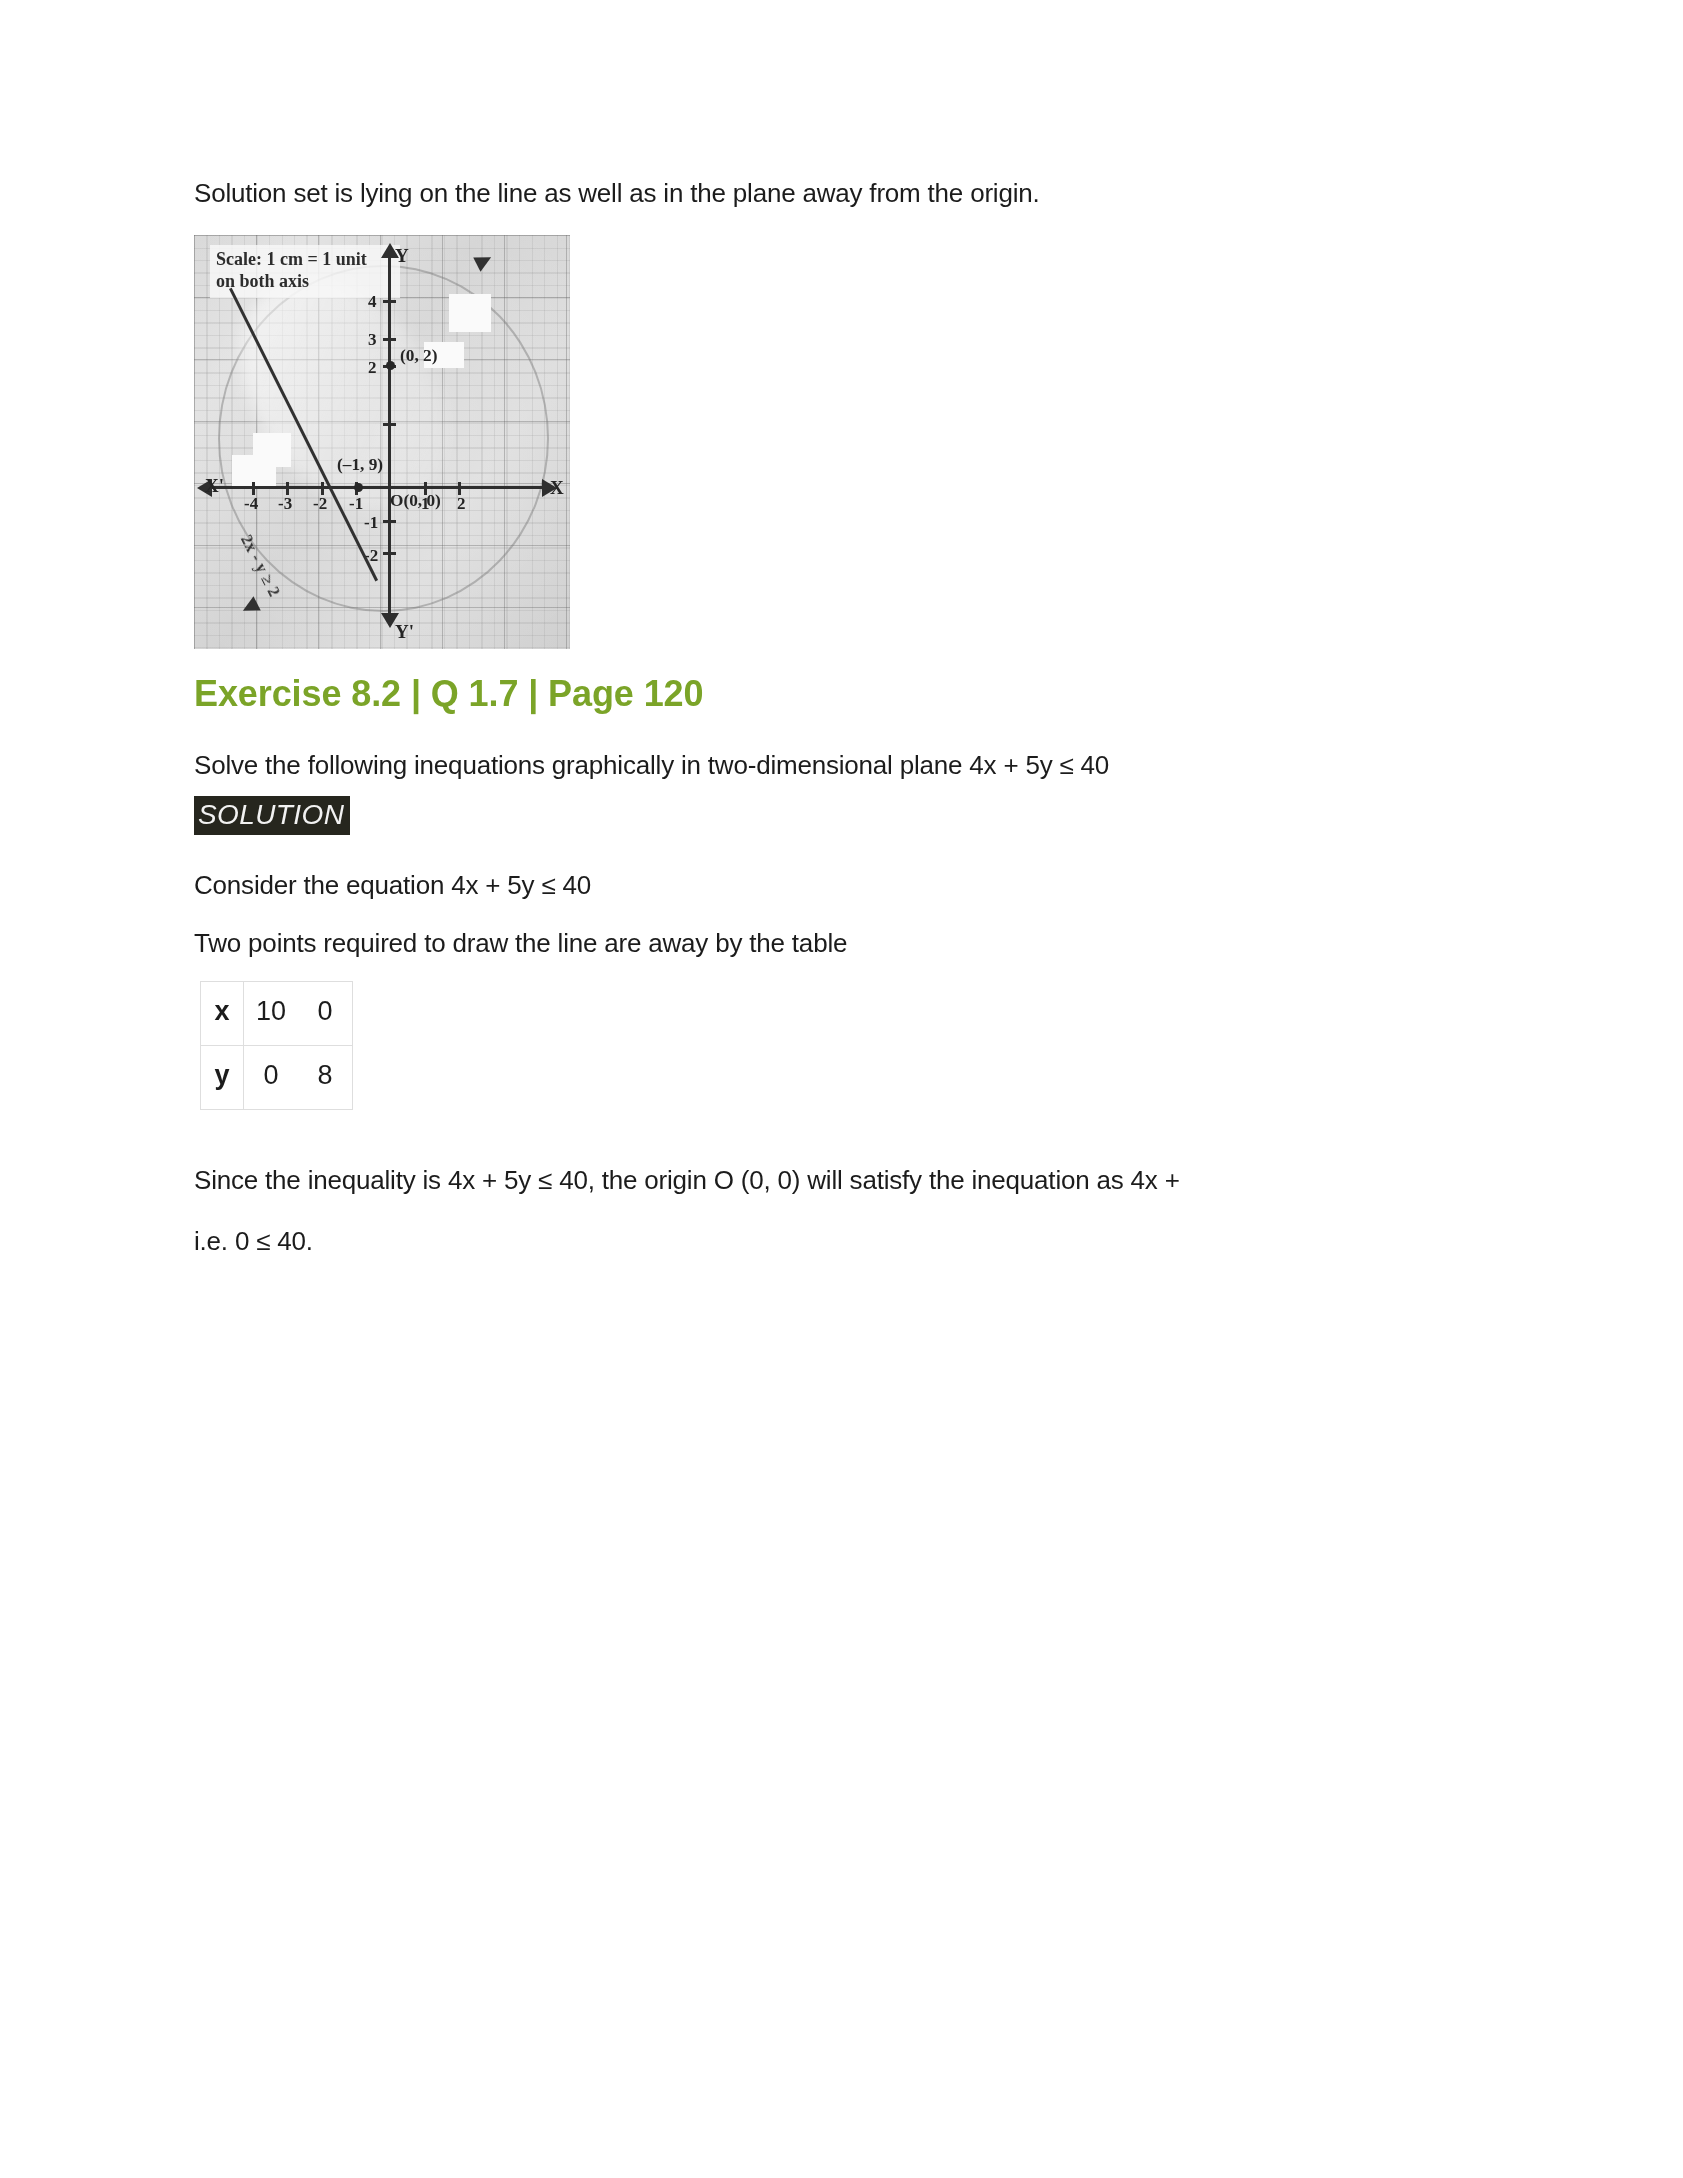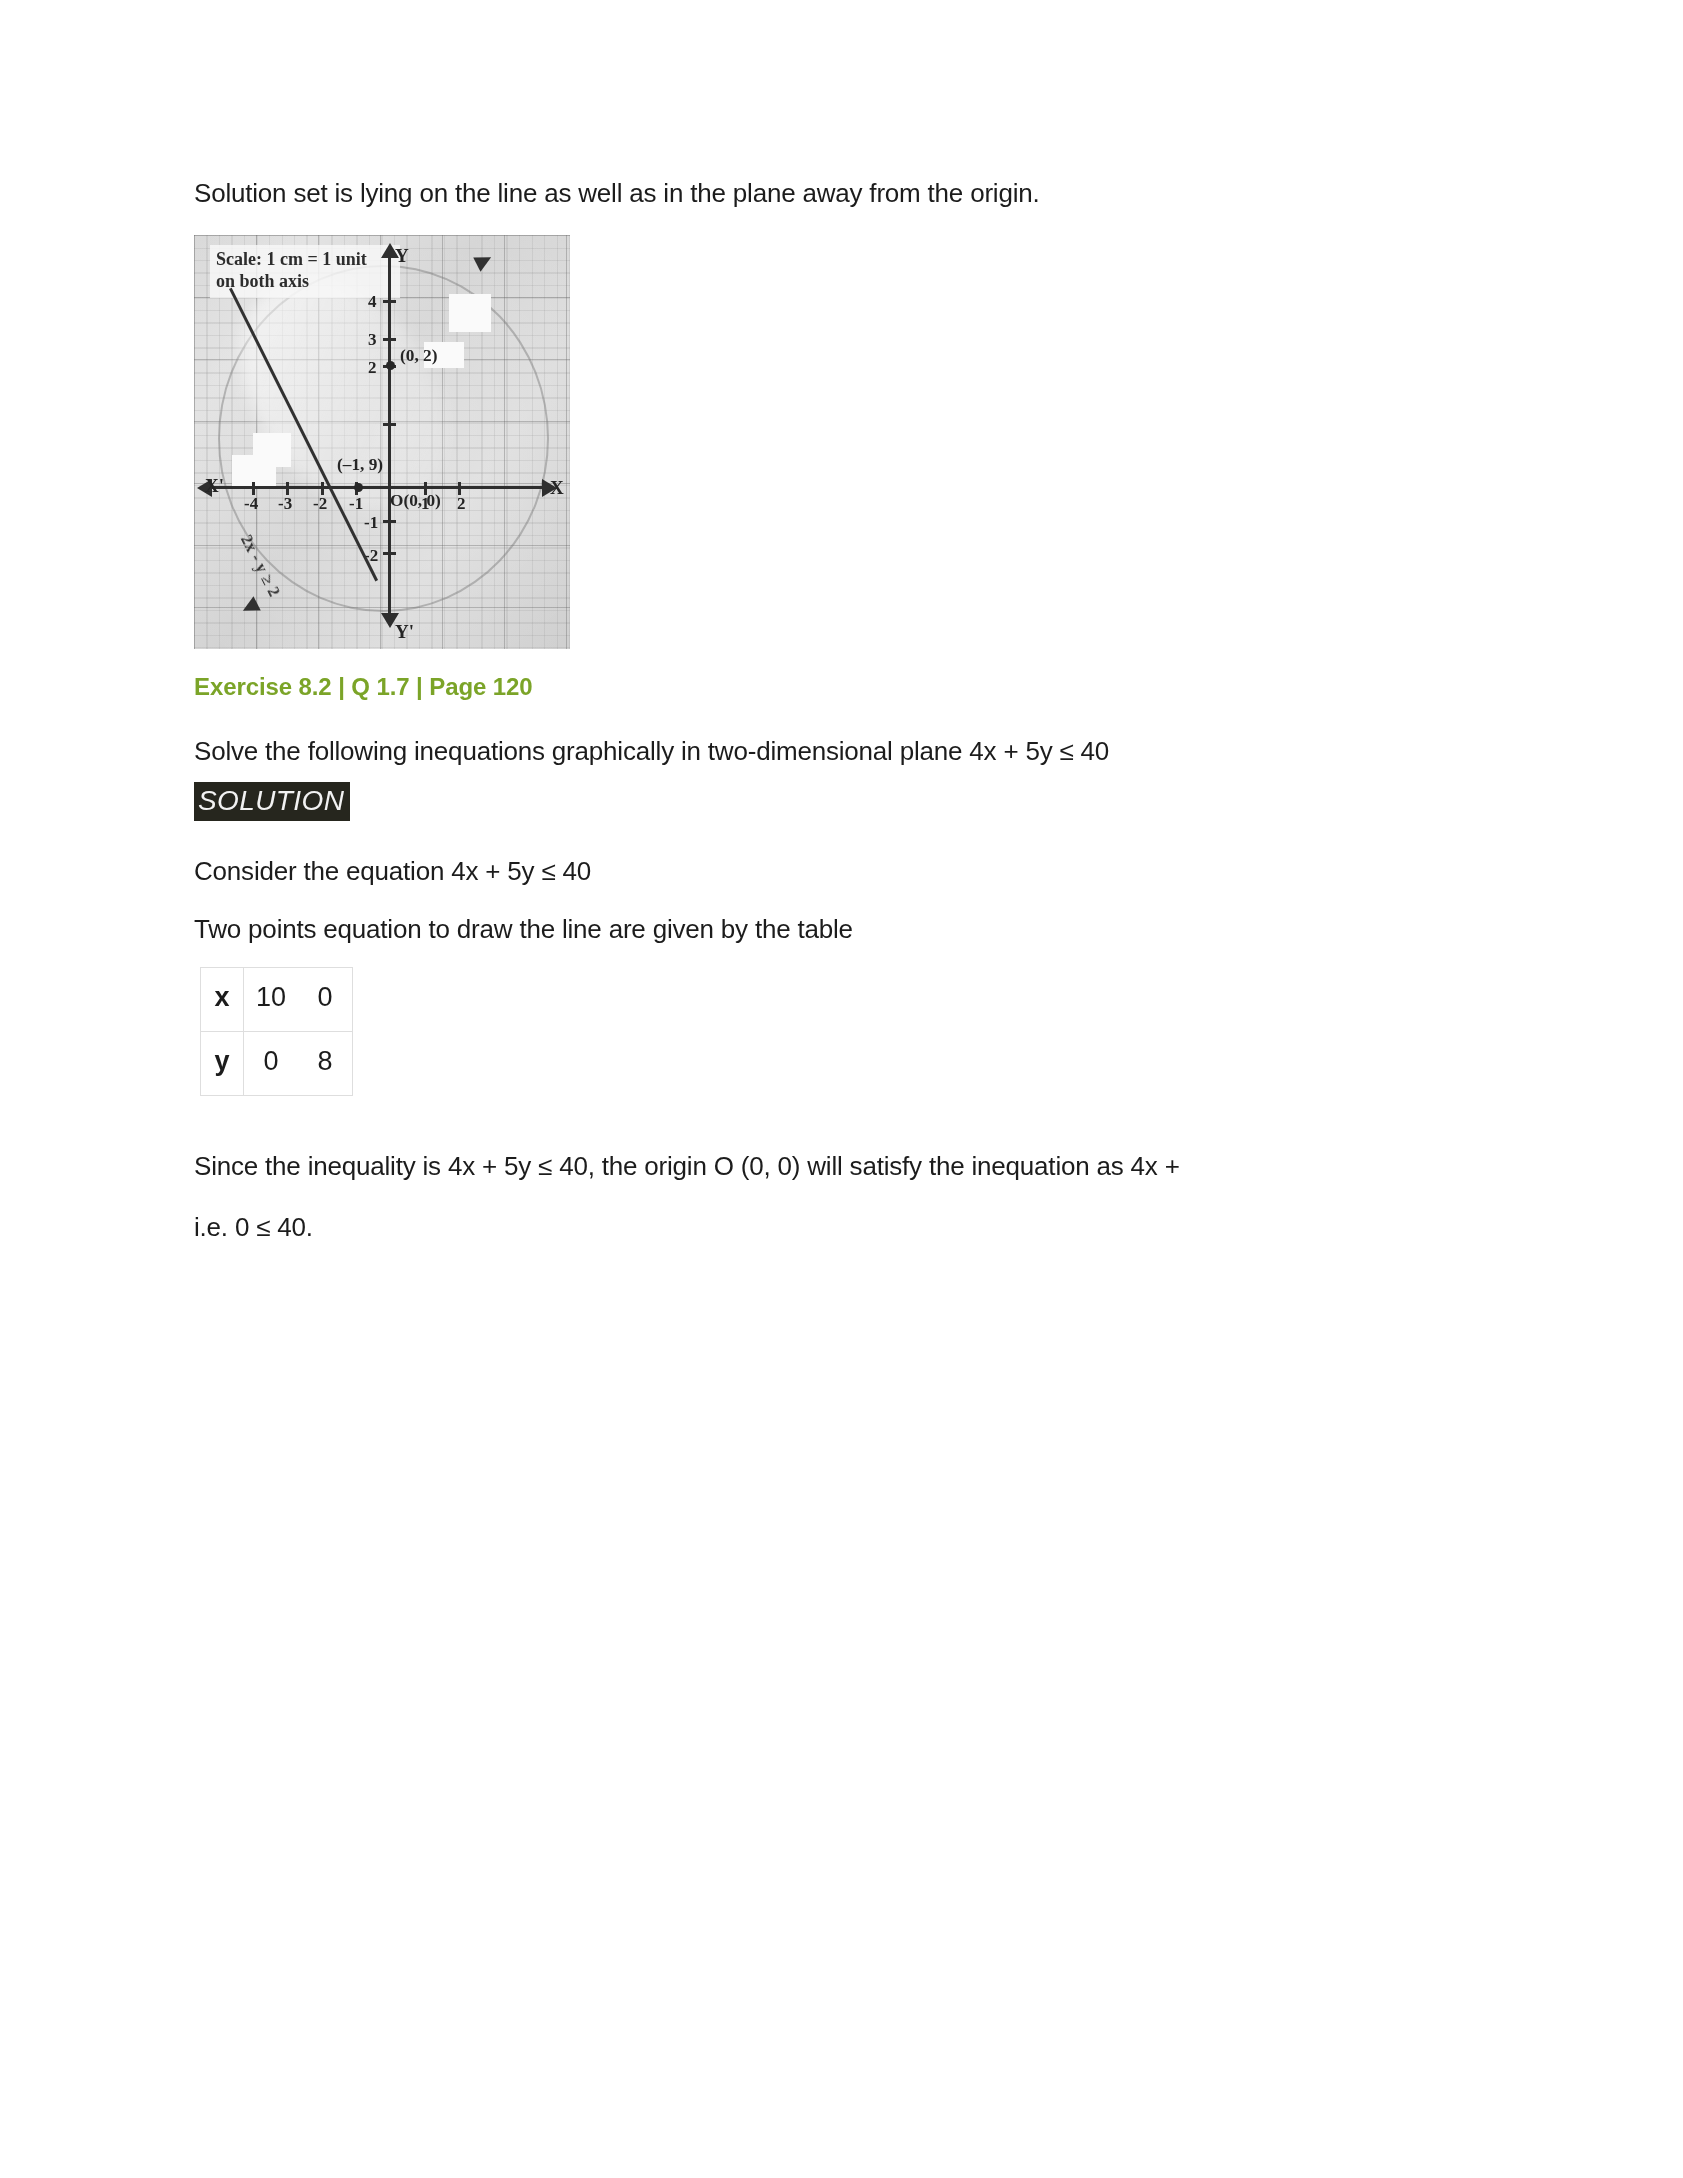--- a/index.html
+++ b/index.html
@@ -184,21 +184,21 @@
     font-size: 16px;
     color: #2d2d2d;
     transform: rotate(63deg);
     transform-origin: 0 0;
     filter: blur(0.3px);
     letter-spacing: 0.5px;
   }
 
   
   .exercise-heading {
-    font-size: 24px;
+    font-size: 36px;
     font-weight: bold;
     color: #7ba428;
     letter-spacing: -0.1px;
     margin: 0;
   }
 
   
   .solution-badge {
     display: inline-block;
     background: #26261e;
@@ -321,21 +321,21 @@
     <div class="spacer-10"></div>
 
     <div><span class="solution-badge">SOLUTION</span></div>
 
     <div class="spacer-30"></div>
 
     <p class="body-line">Consider the equation 4x + 5y ≤ 40</p>
 
     <div class="spacer-18"></div>
 
-    <p class="body-line">Two points equation to draw the line are given by the table</p>
+    <p class="body-line">Two points required to draw the line are away by the table</p>
 
     <table class="points-table">
       <tbody>
         <tr>
           <td class="hdr">x</td>
           <td class="val">10</td>
           <td class="val last">0</td>
         </tr>
         <tr>
           <td class="hdr">y</td>

